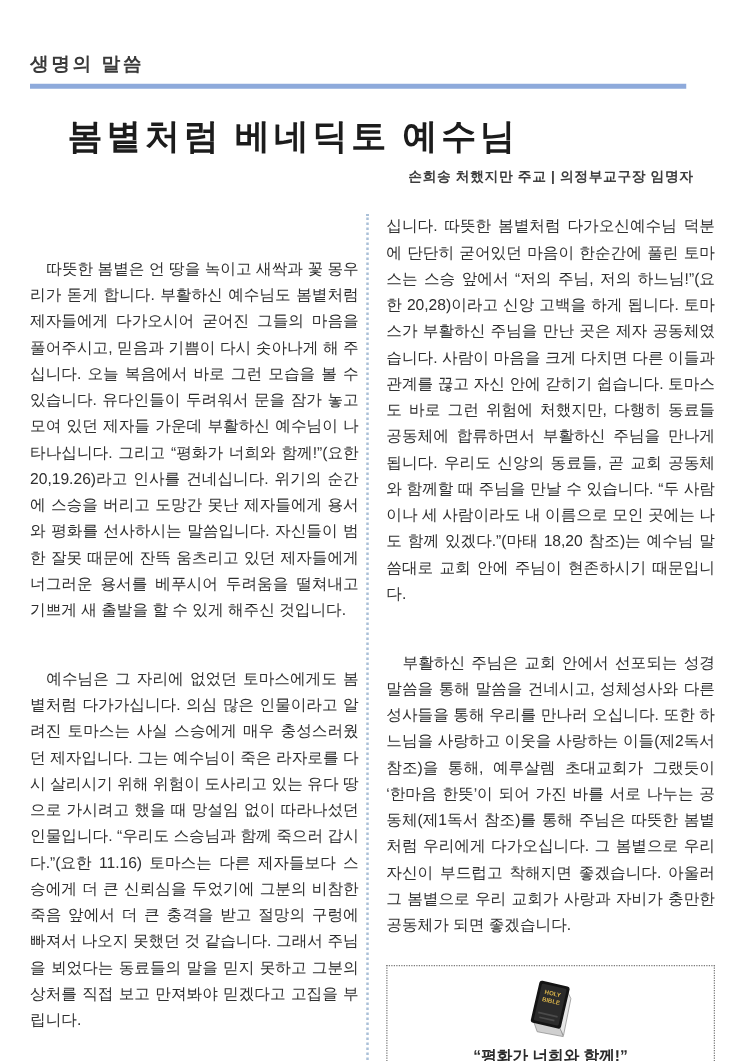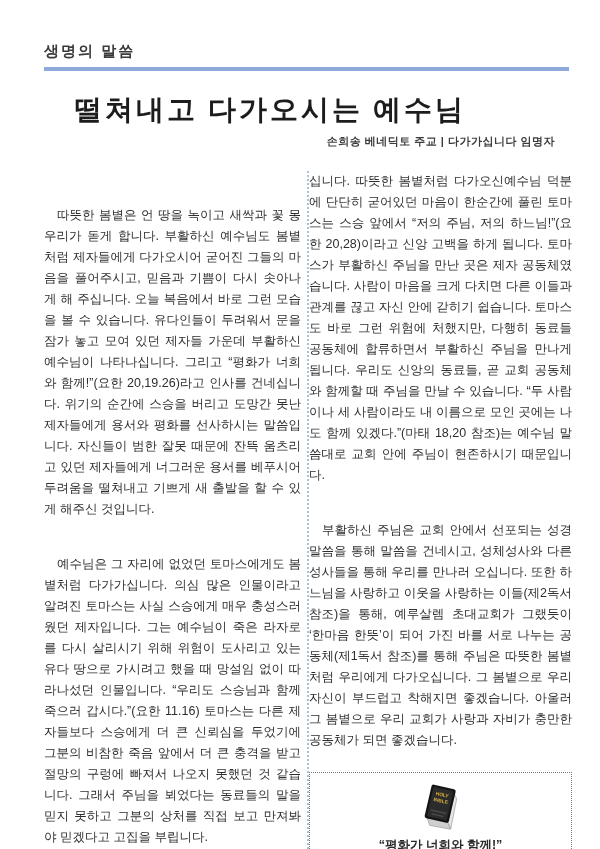--- a/index.html
+++ b/index.html
@@ -5,21 +5,21 @@
   * { margin: 0; padding: 0; box-sizing: border-box; }
   html, body { background: #e9e9e9; }
   body { display: flex; justify-content: center; }
   .page {
     position: relative;
     width: 600px;
     height: 849px;
     background: #ffffff;
     font-family: "Liberation Sans", "DejaVu Sans", sans-serif;
     color: #2e2e2e;
-    padding: 42px 28px 0 44px;
+    padding: 42px 28px 0 24px;
     overflow: hidden;
   }
   .section-label {
     font-size: 15px;
     font-weight: 700;
     letter-spacing: 2px;
     color: #3a3a3a;
   }
   .accent-rule {
     width: 525px;
@@ -99,23 +99,23 @@
 </head>
 <body>
 
 <div class="page">
 
   <header>
     <div class="section-label">생명의 말씀</div>
     <div class="accent-rule"></div>
   </header>
 
-  <h1 class="title">떨쳐내고 다가오시는 예수님</h1>
+  <h1 class="title">봄볕처럼 베네딕토 예수님</h1>
 
-  <div class="byline">손희송 베네딕토 주교 | 다가가십니다 임명자</div>
+  <div class="byline">손희송 처했지만 주교 | 의정부교구장 임명자</div>
 
   <div class="columns">
 
     <div class="col left">
       <p class="para indent">따뜻한 봄볕은 언 땅을 녹이고 새싹과 꽃 몽우리가 돋게 합니다. 부활하신 예수님도 봄볕처럼 제자들에게 다가오시어 굳어진 그들의 마음을 풀어주시고, 믿음과 기쁨이 다시 솟아나게 해 주십니다. 오늘 복음에서 바로 그런 모습을 볼 수 있습니다. 유다인들이 두려워서 문을 잠가 놓고 모여 있던 제자들 가운데 부활하신 예수님이 나타나십니다. 그리고 “평화가 너희와 함께!”(요한 20,19.26)라고 인사를 건네십니다. 위기의 순간에 스승을 버리고 도망간 못난 제자들에게 용서와 평화를 선사하시는 말씀입니다. 자신들이 범한 잘못 때문에 잔뜩 움츠리고 있던 제자들에게 너그러운 용서를 베푸시어 두려움을 떨쳐내고 기쁘게 새 출발을 할 수 있게 해주신 것입니다.</p>
       <p class="para indent">예수님은 그 자리에 없었던 토마스에게도 봄볕처럼 다가가십니다. 의심 많은 인물이라고 알려진 토마스는 사실 스승에게 매우 충성스러웠던 제자입니다. 그는 예수님이 죽은 라자로를 다시 살리시기 위해 위험이 도사리고 있는 유다 땅으로 가시려고 했을 때 망설임 없이 따라나섰던 인물입니다. “우리도 스승님과 함께 죽으러 갑시다.”(요한 11.16) 토마스는 다른 제자들보다 스승에게 더 큰 신뢰심을 두었기에 그분의 비참한 죽음 앞에서 더 큰 충격을 받고 절망의 구렁에 빠져서 나오지 못했던 것 같습니다. 그래서 주님을 뵈었다는 동료들의 말을 믿지 못하고 그분의 상처를 직접 보고 만져봐야 믿겠다고 고집을 부립니다.</p>
       <p class="para indent">예수님은 여드레 뒤에 토마스가 다른 제자들과 함께 있을 때 또 나타나십니다. 그리고 토마스가 원한 대로 당신의 손과 옆구리를 보여주</p>
     </div>
 
     <div class="divider"></div>

